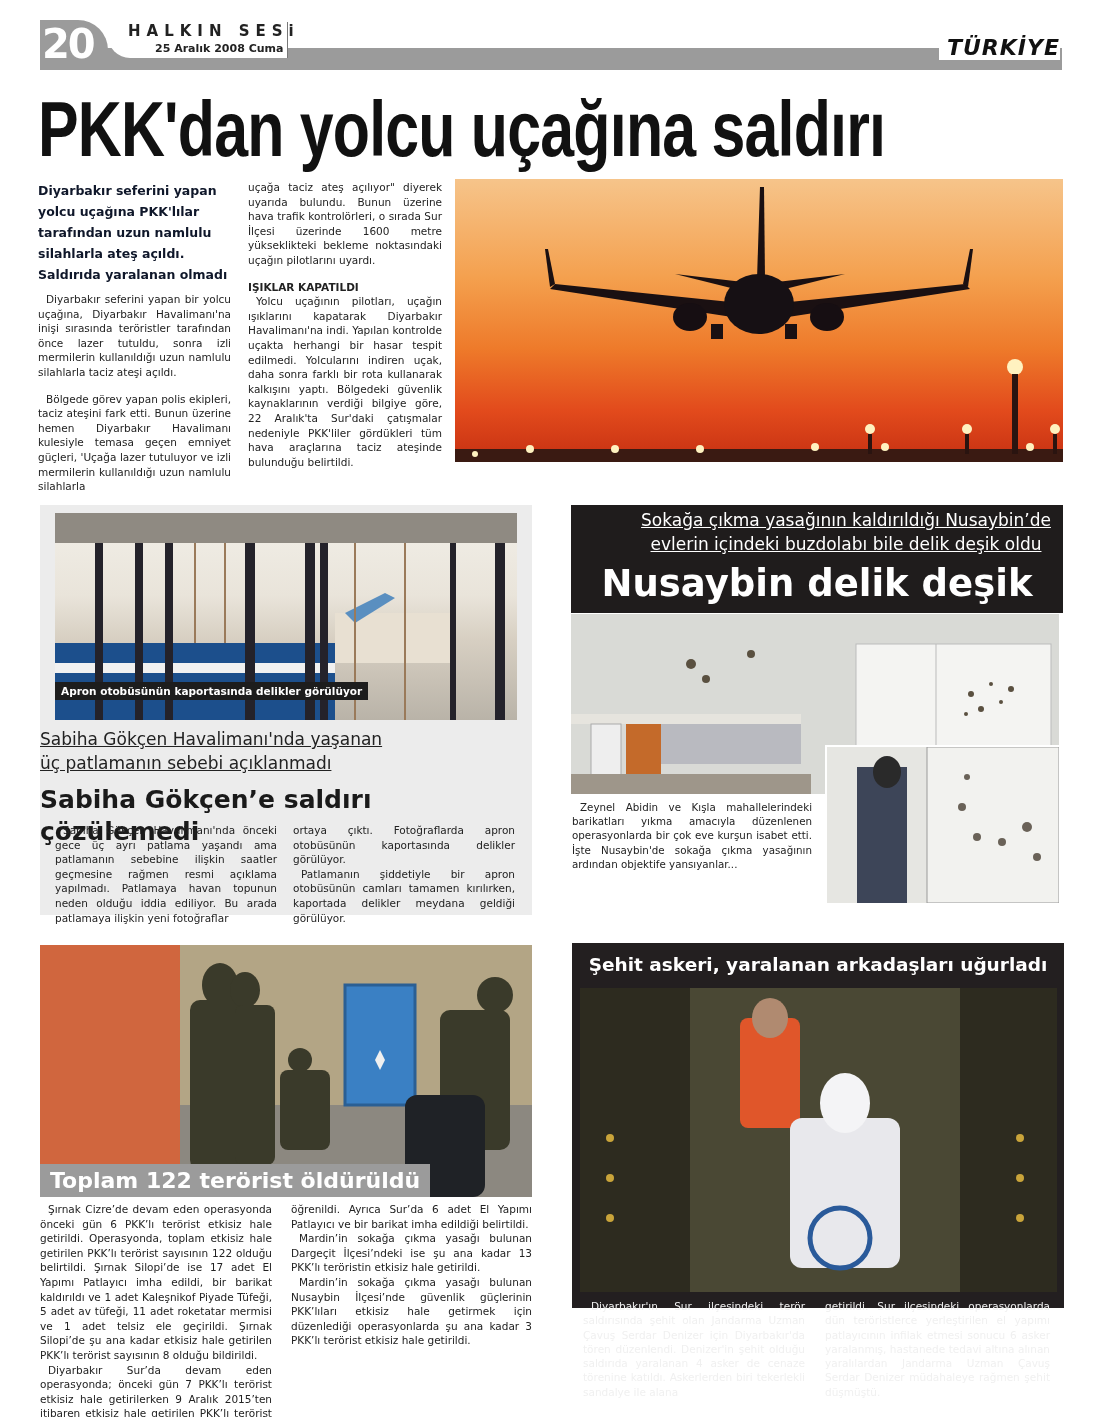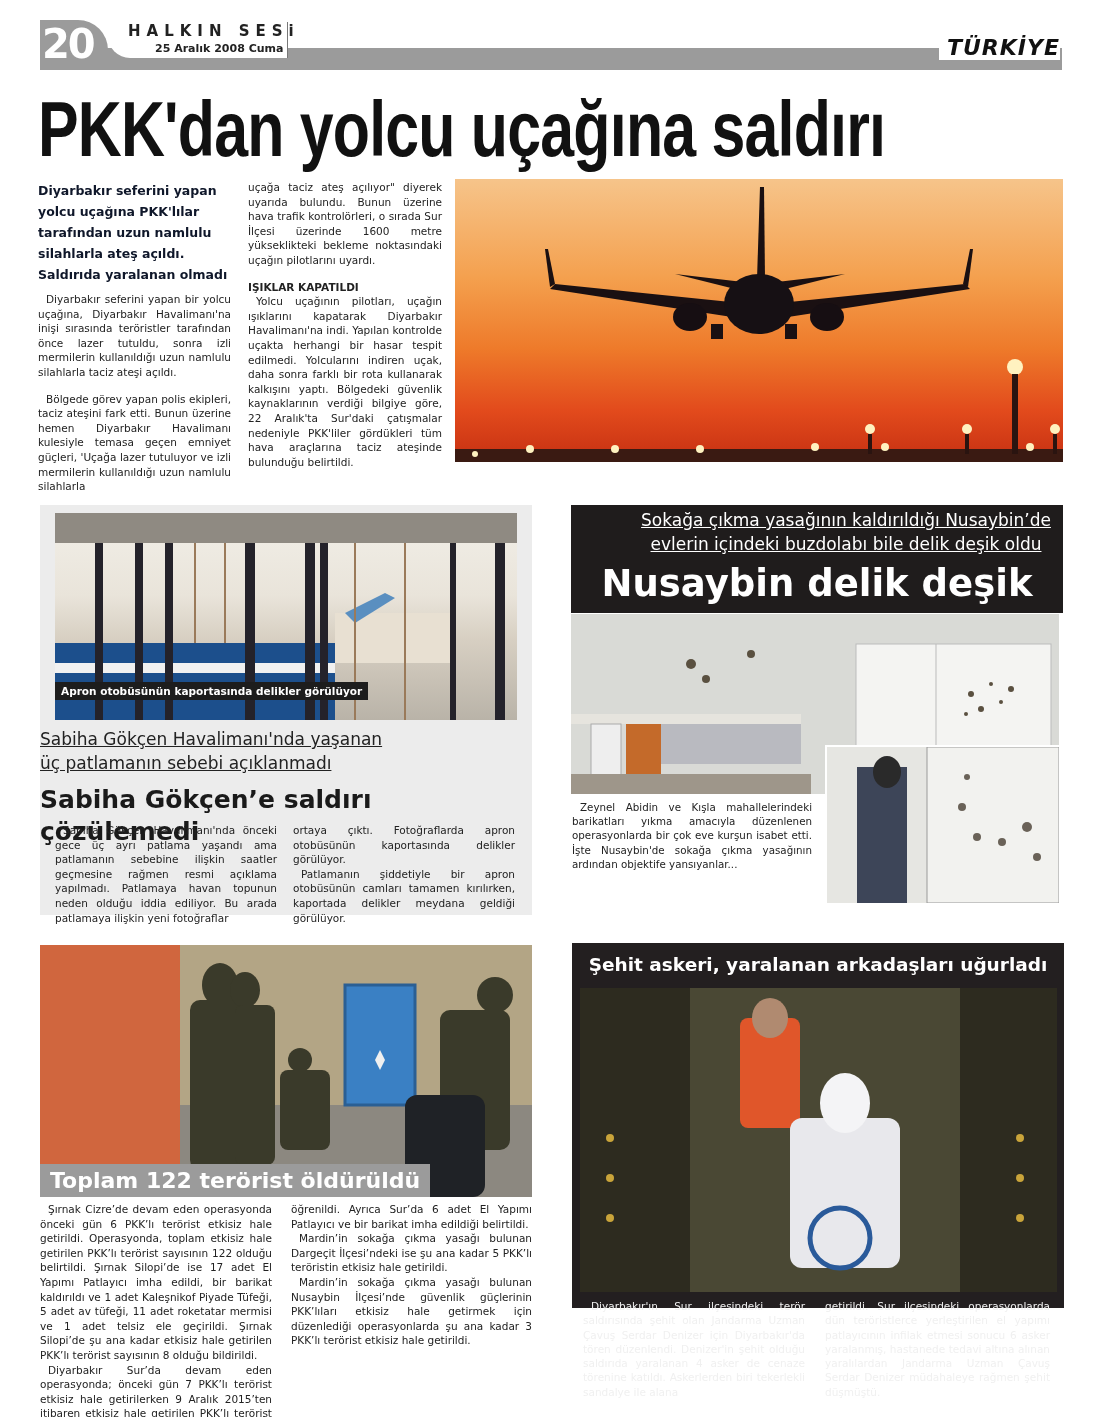--- a/index.html
+++ b/index.html
@@ -232,21 +232,21 @@
     </g>
   </svg>
 </div>
 <div class="ops-caption">Toplam 122 terörist öldürüldü</div>
 <div class="col-text" style="left:40px; top:1202px; width:232px;">
   <p>Şırnak Cizre’de devam eden operasyonda önceki gün 6 PKK’lı terörist etkisiz hale getirildi. Operasyonda, toplam etkisiz hale getirilen PKK’lı terörist sayısının 122 olduğu belirtildi. Şırnak Silopi’de ise 17 adet El Yapımı Patlayıcı imha edildi, bir barikat kaldırıldı ve 1 adet Kaleşnikof Piyade Tüfeği, 5 adet av tüfeği, 11 adet roketatar mermisi ve 1 adet telsiz ele geçirildi. Şırnak Silopi’de şu ana kadar etkisiz hale getirilen PKK’lı terörist sayısının 8 olduğu bildirildi.</p>
   <p>Diyarbakır Sur’da devam eden operasyonda; önceki gün 7 PKK’lı terörist etkisiz hale getirilerken 9 Aralık 2015’ten itibaren etkisiz hale getirilen PKK’lı terörist sayısının 30 olduğu</p>
 </div>
 <div class="col-text" style="left:291px; top:1202px; width:241px;">
   <p style="text-indent:0;">öğrenildi. Ayrıca Sur’da 6 adet El Yapımı Patlayıcı ve bir barikat imha edildiği belirtildi.</p>
-  <p>Mardin’in sokağa çıkma yasağı bulunan Dargeçit İlçesi’ndeki ise şu ana kadar 5 PKK’lı teröristin etkisiz hale getirildi.</p>
+  <p>Mardin’in sokağa çıkma yasağı bulunan Dargeçit İlçesi’ndeki ise şu ana kadar 13 PKK’lı teröristin etkisiz hale getirildi.</p>
   <p>Mardin’in sokağa çıkma yasağı bulunan Nusaybin İlçesi’nde güvenlik güçlerinin PKK’lıları etkisiz hale getirmek için düzenlediği operasyonlarda şu ana kadar 3 PKK’lı terörist etkisiz hale getirildi.</p>
 </div>
 
 <div class="sehit-box"></div>
 <div class="sehit-title">Şehit askeri, yaralanan arkadaşları uğurladı</div>
 <div class="sehit-img">
   <svg width="477" height="304" viewBox="0 0 477 304">
     <rect x="0" y="0" width="477" height="304" fill="#4a4834"></rect>
     <rect x="0" y="0" width="110" height="304" fill="#2d2b1f"></rect>
     <rect x="380" y="0" width="97" height="304" fill="#2d2b1f"></rect>

